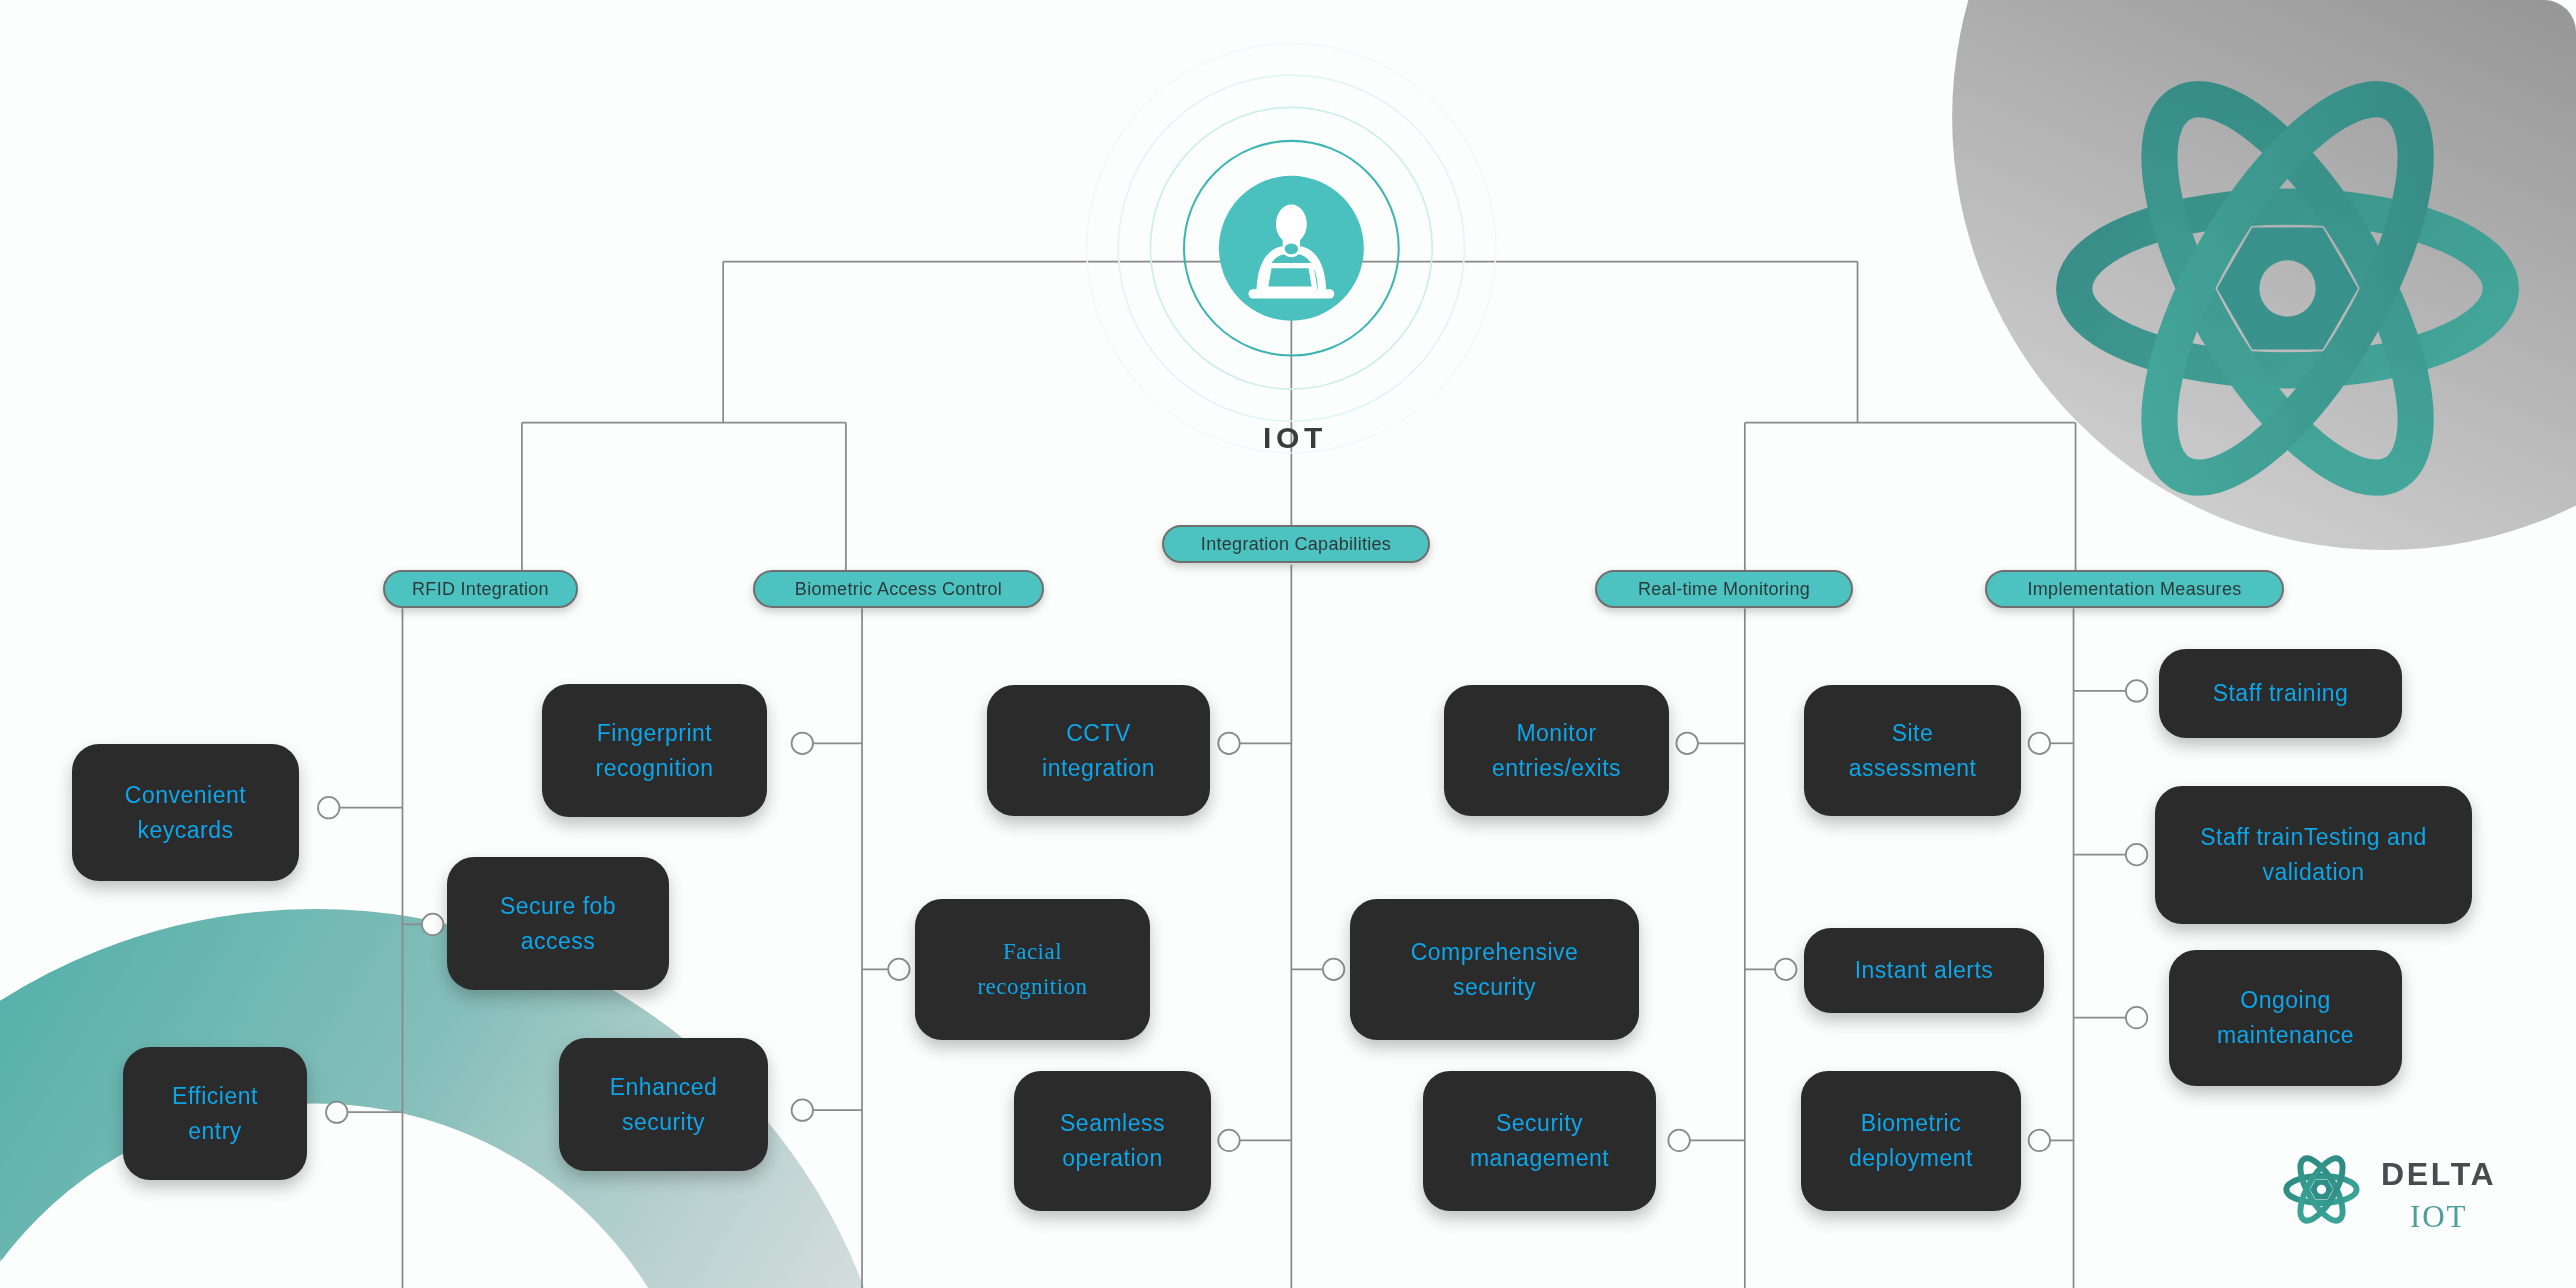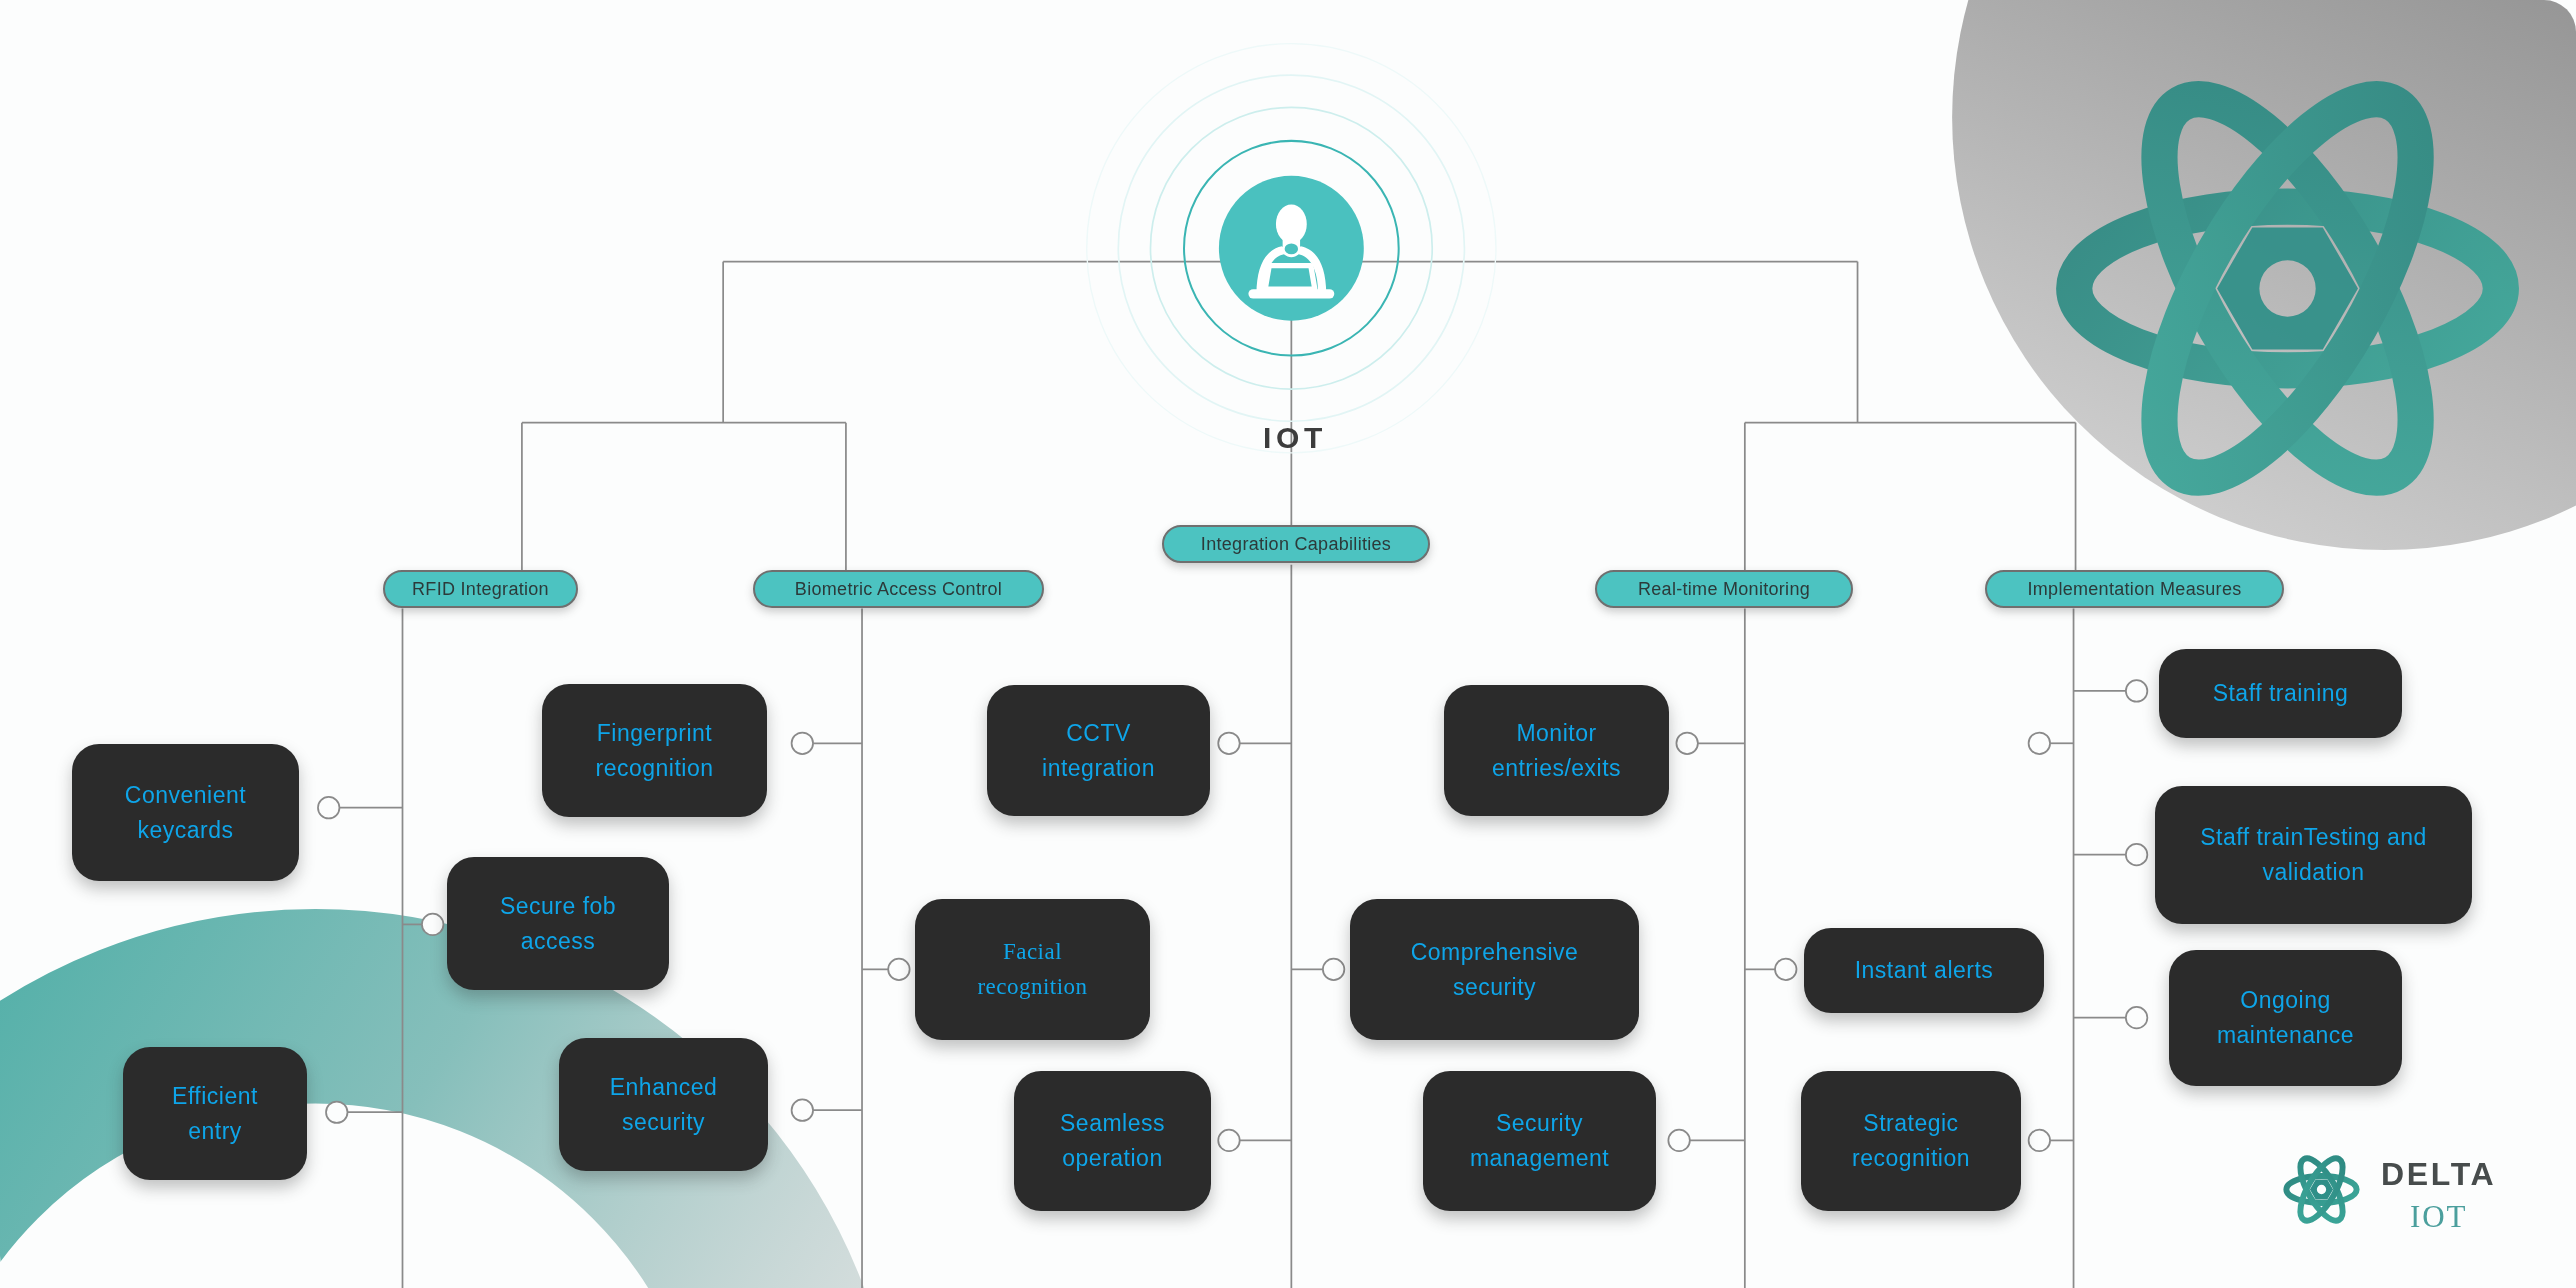--- a/index.html
+++ b/index.html
@@ -179,31 +179,34 @@
       </div>
       <div class="node" style="left: 1444px; top: 685px; width: 225px; height: 131px;">
         <span style="max-width: 174px;">Monitor entries/exits</span>
       </div>
       <div class="node" style="left: 1804px; top: 928px; width: 240px; height: 85px;">
         <span style="max-width: 268px;">Instant alerts</span>
       </div>
       <div class="node" style="left: 1423px; top: 1071px; width: 233px; height: 140px;">
         <span style="max-width: 161px;">Security management</span>
       </div>
+      <div class="node" style="left: 1804px; top: 685px; width: 217px; height: 131px;">
+        <span style="max-width: 141px;">Site assessment</span>
+      </div>
       <div class="node" style="left: 2159px; top: 649px; width: 243px; height: 89px;">
         <span style="max-width: 268px;">Staff training</span>
       </div>
       <div class="node" style="left: 2155px; top: 786px; width: 317px; height: 138px;">
         <span style="max-width: 241px;">Staff trainTesting and validation</span>
       </div>
       <div class="node" style="left: 2169px; top: 950px; width: 233px; height: 136px;">
         <span style="max-width: 154px;">Ongoing maintenance</span>
       </div>
       <div class="node" style="left: 1801px; top: 1071px; width: 220px; height: 140px;">
-        <span style="max-width: 148px;">Strategic recognition</span>
+        <span style="max-width: 148px;">Biometric deployment</span>
       </div>
     </div>
 
   <div id="brand">
     <svg class="mark" viewBox="-430 -430 860 860">
       <use href="#atom-sym"></use>
     </svg>
     <div class="txt">
       <span class="brand-name">DELTA</span>
       <span class="brand-sub">IOT</span>

